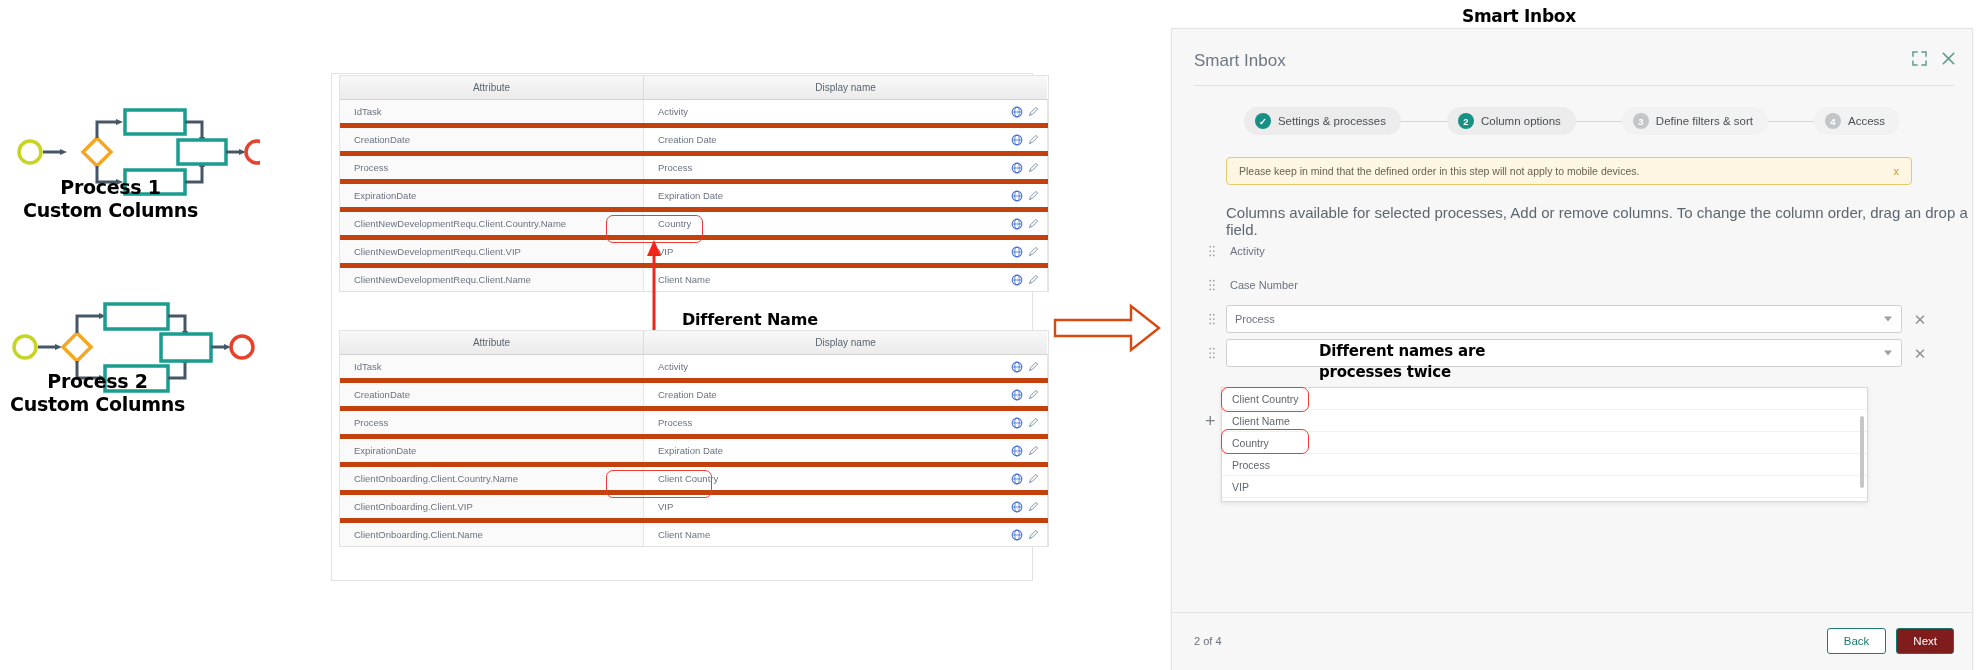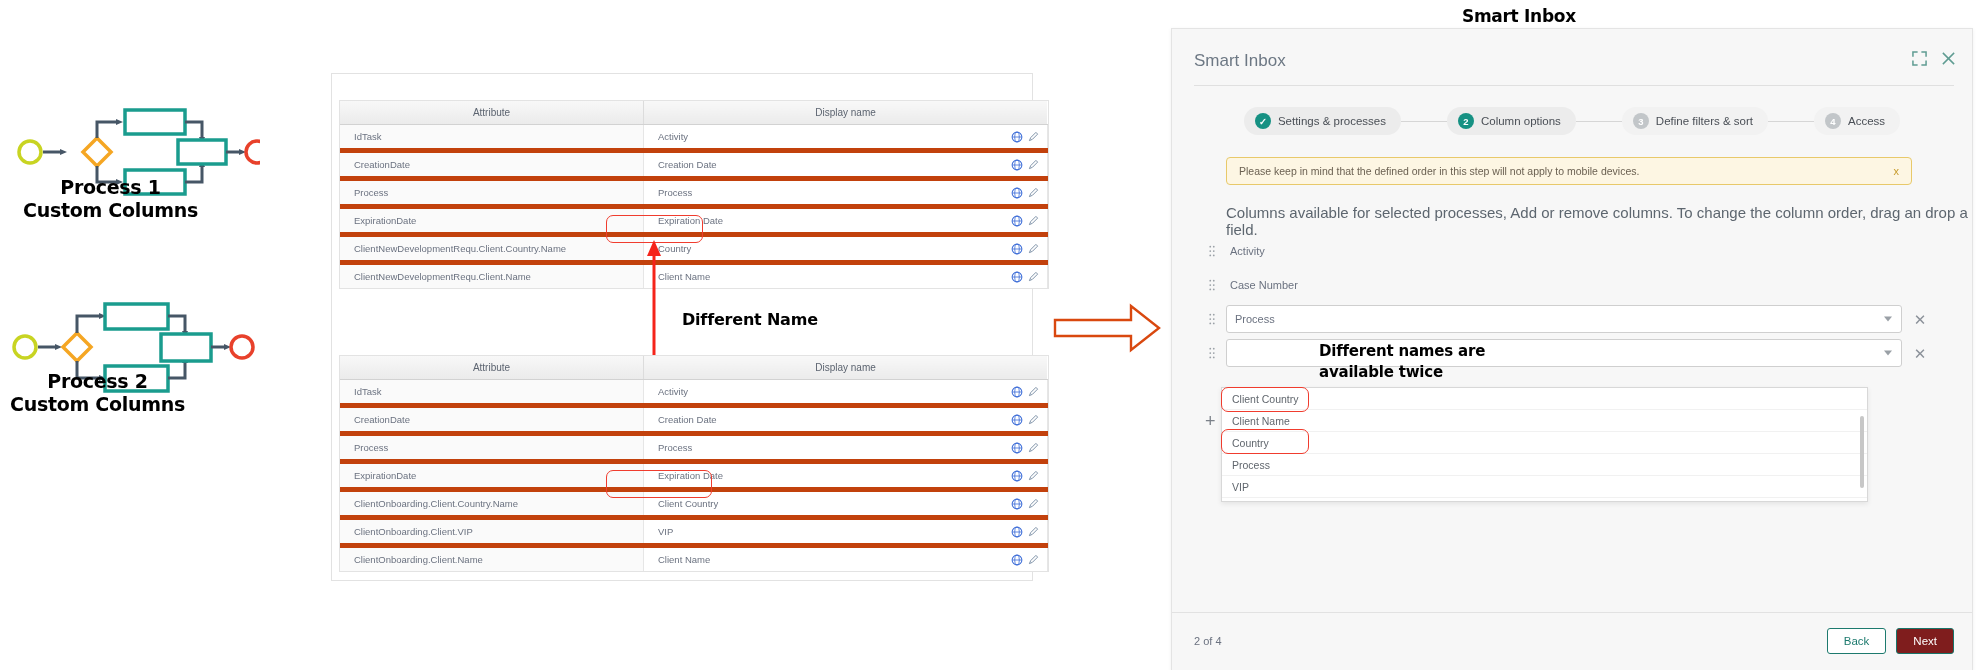--- a/index.html
+++ b/index.html
@@ -32,21 +32,20 @@
     position: absolute;
     background: #ffffff;
     border: 1px solid #e2e2e2;
   }
   .attr-table {
     position: absolute;
     border-collapse: collapse;
     table-layout: fixed;
     background: #fff;
     box-shadow: 0 0 0 1px #e3e3e3;
-    margin-top: 25px;
   }
   .attr-table th {
     font-weight: 400;
     font-size: 10px;
     color: #5c6470;
     text-align: center;
     padding: 6px 4px;
     background: linear-gradient(180deg,#f8f8f8 0%, #ebebeb 100%);
     border-right: 1px solid #dcdcdc;
     border-bottom: 1px solid #d2d2d2;
@@ -414,20 +413,36 @@
                 <ellipse cx="8" cy="8" rx="3" ry="6.5" fill="none" stroke="#3f6fd8" stroke-width="1.1"></ellipse>
                 <line x1="1.5" y1="8" x2="14.5" y2="8" stroke="#3f6fd8" stroke-width="1.1"></line>
               </svg>
             <svg class="pencil-ico" viewBox="0 0 16 16">
                 <path d="M2 14 L4 9.5 L11.5 2 L14 4.5 L6.5 12 Z" fill="none" stroke="#7b8fa6" stroke-width="1.4"></path>
               </svg>
           </span>
         </td>
       </tr>
       <tr>
+        <td>ClientNewDevelopmentRequ.Client.VIP</td>
+        <td class="dispcol">
+          <span>VIP</span>
+          <span class="row-icons" style="position:absolute; right:8px; top:50%; transform:translateY(-50%);">
+            <svg class="globe-ico" viewBox="0 0 16 16">
+                <circle cx="8" cy="8" r="6.5" fill="none" stroke="#3f6fd8" stroke-width="1.4"></circle>
+                <ellipse cx="8" cy="8" rx="3" ry="6.5" fill="none" stroke="#3f6fd8" stroke-width="1.1"></ellipse>
+                <line x1="1.5" y1="8" x2="14.5" y2="8" stroke="#3f6fd8" stroke-width="1.1"></line>
+              </svg>
+            <svg class="pencil-ico" viewBox="0 0 16 16">
+                <path d="M2 14 L4 9.5 L11.5 2 L14 4.5 L6.5 12 Z" fill="none" stroke="#7b8fa6" stroke-width="1.4"></path>
+              </svg>
+          </span>
+        </td>
+      </tr>
+      <tr>
         <td>ClientNewDevelopmentRequ.Client.Name</td>
         <td class="dispcol">
           <span>Client Name</span>
           <span class="row-icons" style="position:absolute; right:8px; top:50%; transform:translateY(-50%);">
             <svg class="globe-ico" viewBox="0 0 16 16">
                 <circle cx="8" cy="8" r="6.5" fill="none" stroke="#3f6fd8" stroke-width="1.4"></circle>
                 <ellipse cx="8" cy="8" rx="3" ry="6.5" fill="none" stroke="#3f6fd8" stroke-width="1.1"></ellipse>
                 <line x1="1.5" y1="8" x2="14.5" y2="8" stroke="#3f6fd8" stroke-width="1.1"></line>
               </svg>
             <svg class="pencil-ico" viewBox="0 0 16 16">
@@ -690,21 +705,21 @@
       <div class="dd-opt">Process</div>
       <div class="dd-opt">VIP</div>
       <div class="dd-scroll" style="top:28px; height:72px;"></div>
     </div>
 
     <div class="hl-box" style="left:49px; top:358px; width:86px; height:23px;"></div>
     <div class="hl-box" style="left:49px; top:400px; width:86px; height:23px;"></div>
 
     <div class="annot-note" style="left:147px; top:312px;">
       <div>Different names are</div>
-      <div>available twice</div>
+      <div>processes twice</div>
     </div>
 
     <div class="dlg-foot-sep"></div>
     <div class="page-count">2 of 4</div>
     <div class="foot-btns">
       <div class="btn btn-back">Back</div>
       <div class="btn btn-next">Next</div>
     </div>
   </div>
 

